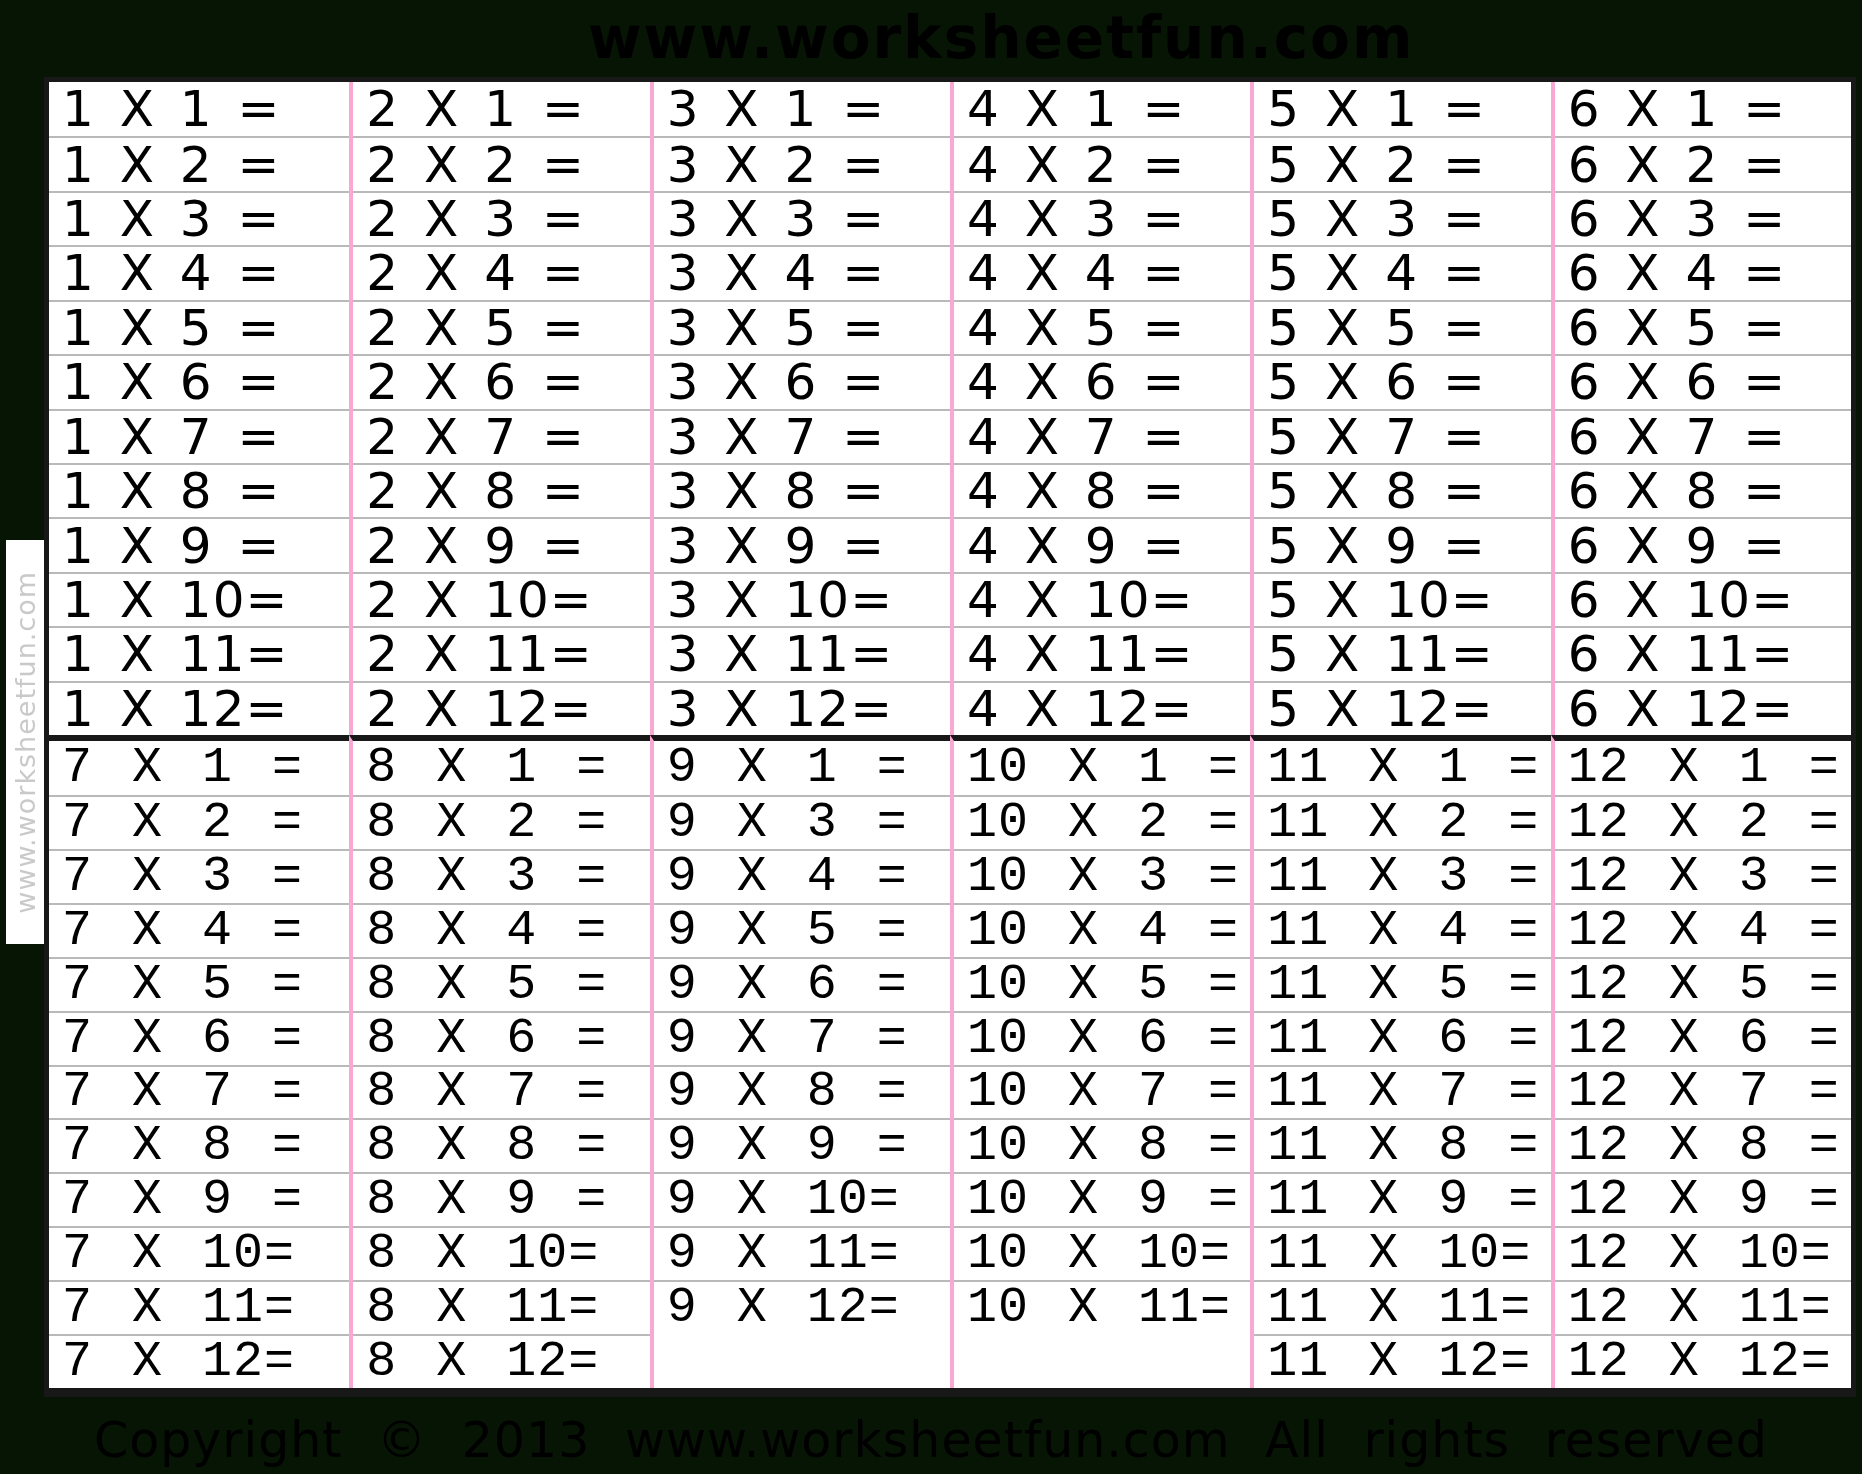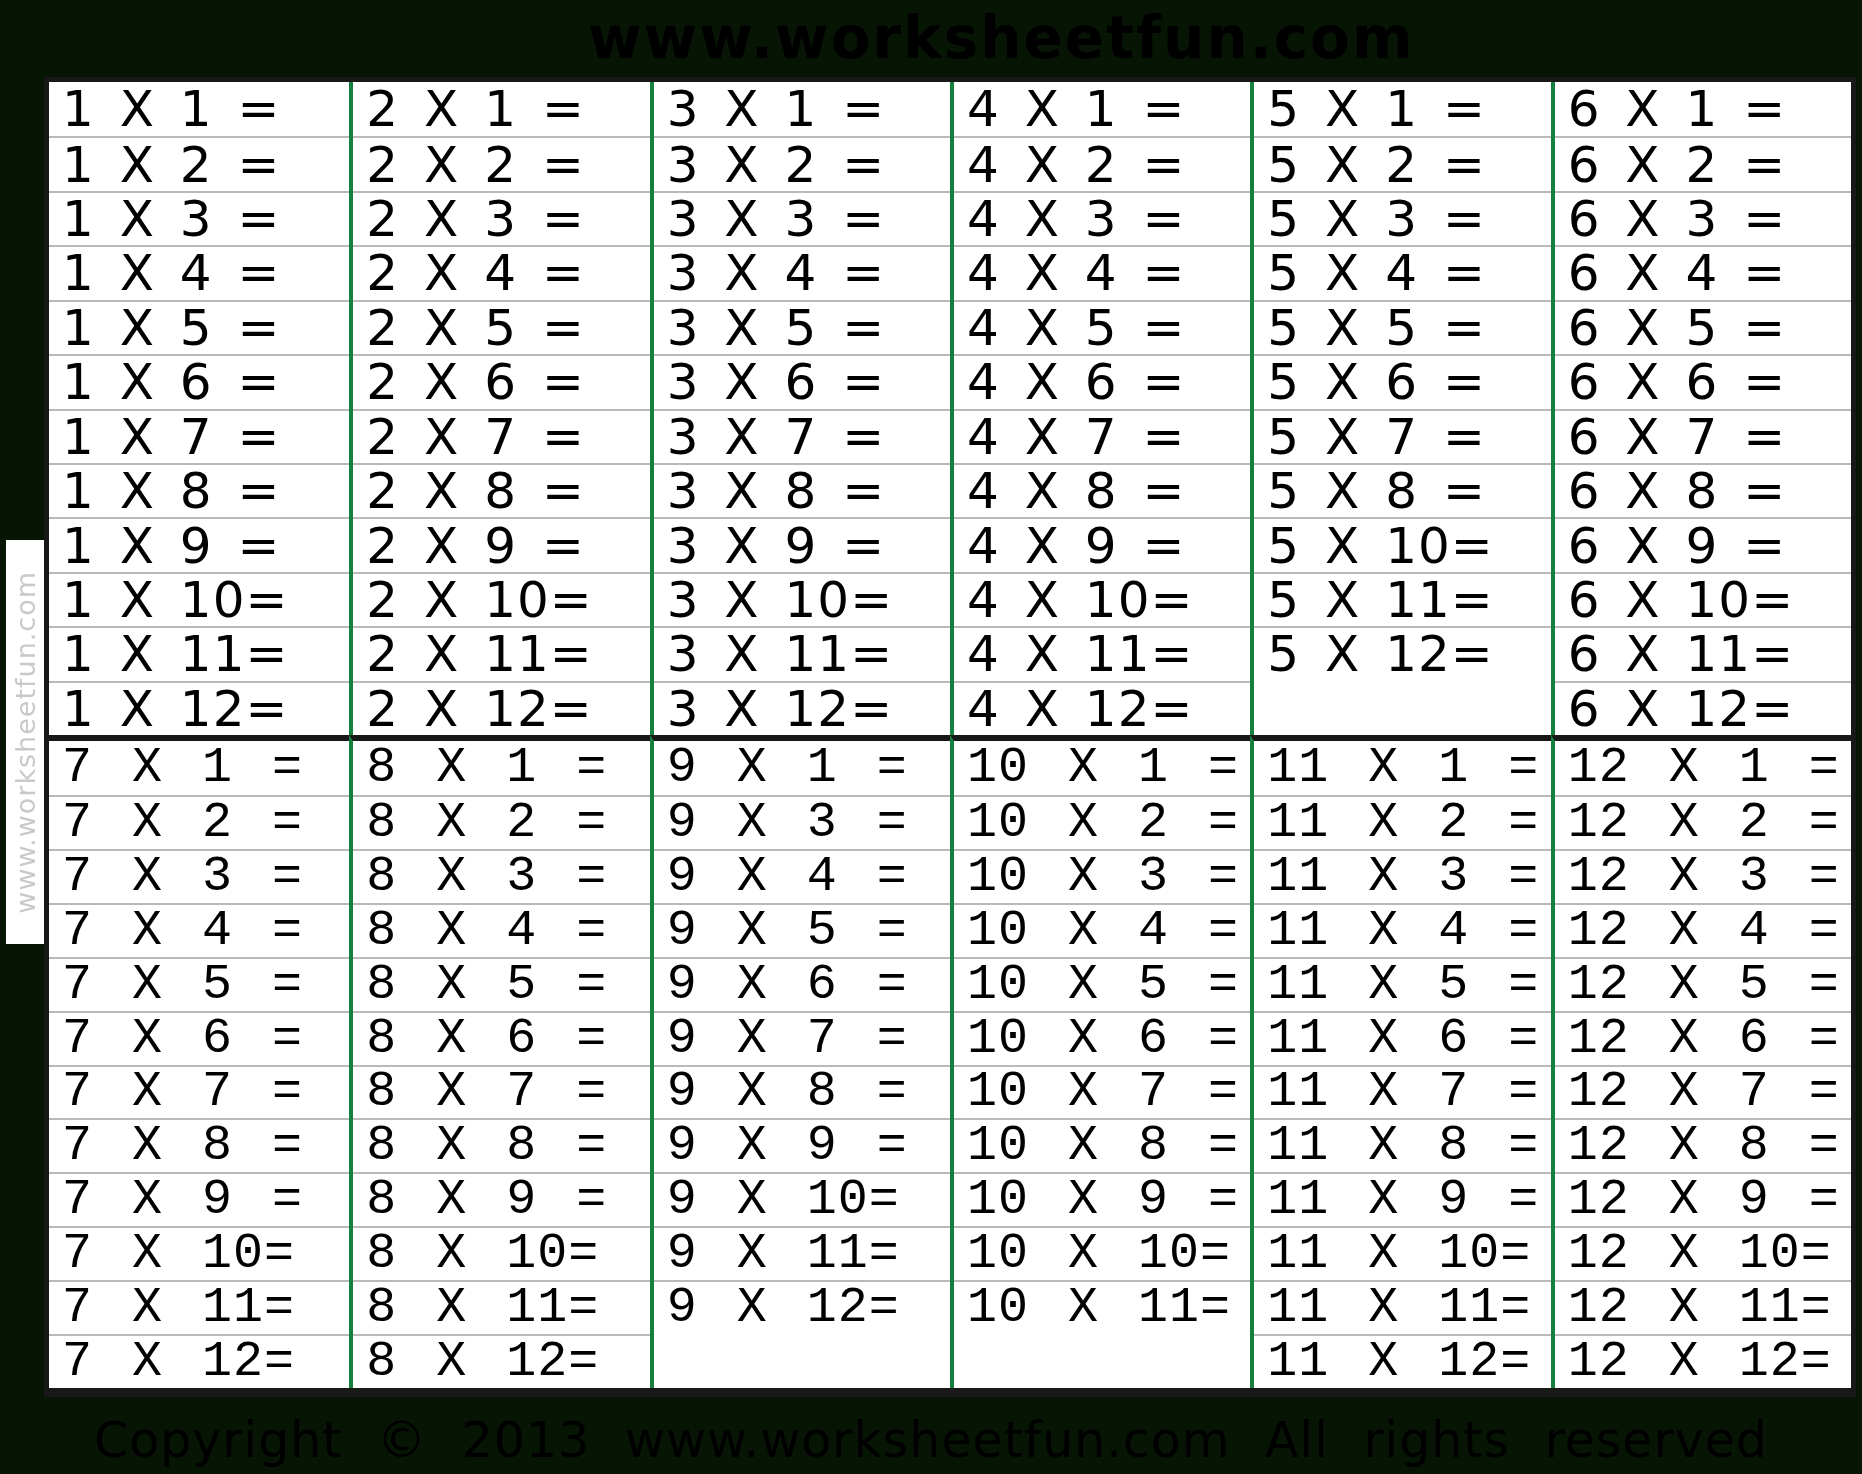--- a/index.html
+++ b/index.html
@@ -14,21 +14,21 @@
     letter-spacing:2px;white-space:nowrap;
   }
   .grid{
     position:absolute;left:44px;top:77px;width:1812px;height:1320px;
     box-sizing:border-box;background:#ffffff;
     border:5px solid #181818;border-bottom-width:9px;
     display:grid;grid-template-columns:repeat(6,1fr);grid-template-rows:1fr 1fr;
   }
   .block{
     display:grid;grid-template-rows:repeat(12,1fr);
-    border-left:4px solid #15803d;min-width:0;
+    border-left:4px solid #f9a8d4;min-width:0;
   }
   .block.first-col{border-left:none;}
   .block.bottom{border-top:6px solid #181818;font-family:Liberation Mono, monospace;}
   .cell{
     display:flex;align-items:center;
     padding-left:13px;
     font-size:50px;line-height:1;color:#000000;
     letter-spacing:1px;word-spacing:8px;white-space:pre;
     border-top:2px solid #b9b9b9;
     overflow:hidden;
@@ -113,20 +113,21 @@
     </div>
     <div class="block top">
       <div class="cell">5 X 1 =</div>
       <div class="cell">5 X 2 =</div>
       <div class="cell">5 X 3 =</div>
       <div class="cell">5 X 4 =</div>
       <div class="cell">5 X 5 =</div>
       <div class="cell">5 X 6 =</div>
       <div class="cell">5 X 7 =</div>
       <div class="cell">5 X 8 =</div>
+      <div class="cell">5 X 9 =</div>
       <div class="cell">5 X 10=</div>
       <div class="cell">5 X 11=</div>
       <div class="cell">5 X 12=</div>
     </div>
     <div class="block top">
       <div class="cell">6 X 1 =</div>
       <div class="cell">6 X 2 =</div>
       <div class="cell">6 X 3 =</div>
       <div class="cell">6 X 4 =</div>
       <div class="cell">6 X 5 =</div>

